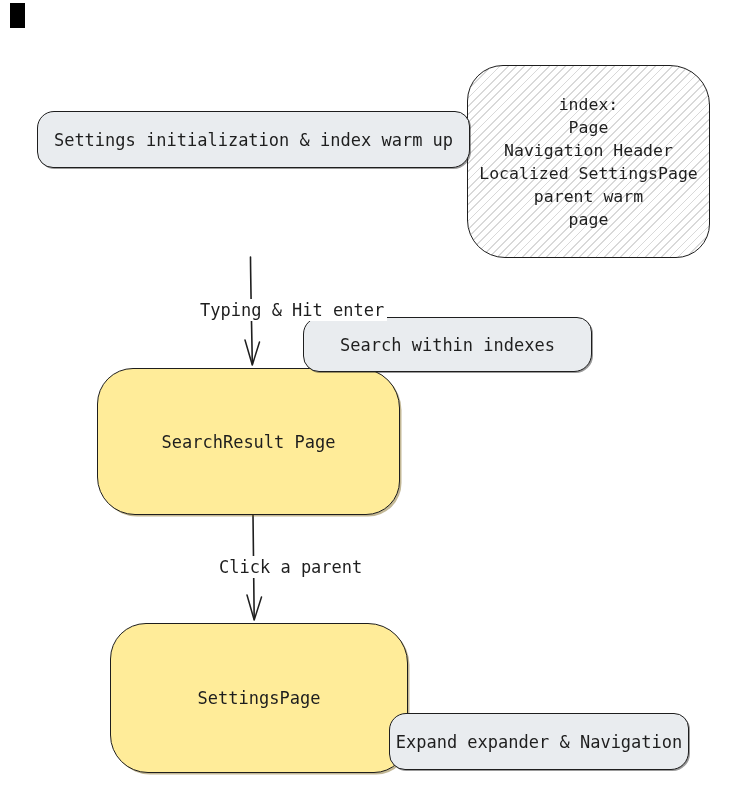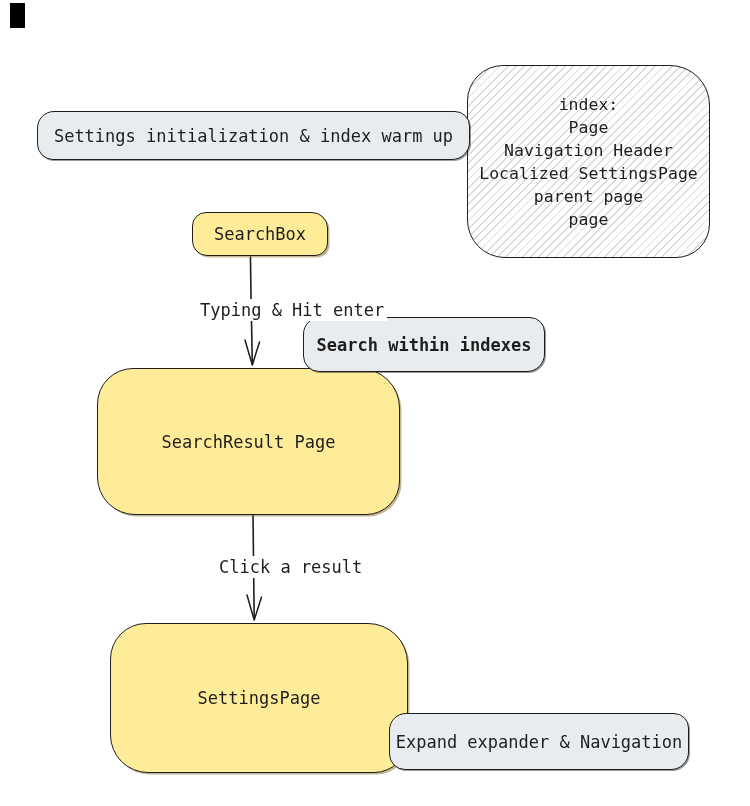--- a/index.html
+++ b/index.html
@@ -25,24 +25,24 @@
     z-index:2;
   }
   .r-small { border-radius:14px 16px 13px 15px; }
   .r-med   { border-radius:17px 15px 18px 16px; }
   .r-big   { border-radius:36px 40px 34px 38px; }
   .hatch {
     background:
       repeating-linear-gradient(135deg,#ffffff 0px,#ffffff 4.6px,var(--hatch,#d9d9d9) 4.6px,var(--hatch,#d9d9d9) 5.8px);
     z-index:1;
   }
-  .node-settings-init { left:37px;  top:111px; width:433px; height:49px;  z-index:3;justify-content:center; }
+  .node-settings-init { left:37px;  top:111px; width:433px; height:57px;  z-index:3;justify-content:center; }
   .node-index         { left:467px; top:65px;  width:243px; height:193px; }
   .node-searchbox     { left:192px; top:212px; width:136px; height:44px;  }
-  .node-search-within { left:303px; top:317px; width:242px; height:55px;font-weight:bold;  }
+  .node-search-within { left:303px; top:317px; width:289px; height:55px;  }
   .node-searchresult  { left:97px;  top:368px; width:303px; height:147px; }
   .node-settingspage  { left:110px; top:623px; width:298px; height:150px; }
   .node-expand-nav    { left:389px; top:713px; width:300px; height:57px;  }
   .index-lines { line-height:23px; font-size:16.5px; }
   .arrow { position:absolute; z-index:1; overflow:visible; }
   .arrow-typing { left:240px; top:255px; }
   .arrow-click  { left:243px; top:513px; }
   .edge-label {
     position:absolute; z-index:5; background:#ffffff;
     font-size:17px; white-space:nowrap; padding:1px 3px;margin-left:36px;
@@ -60,52 +60,49 @@
 <div class="canvas" style="--yellow: #ffec99; --gray: #e9ecef; --stroke: #1e1e1e; --hatch: #d9d9d9;">
 
   <div class="black-marker"></div>
 
   <div class="node hatch r-big node-index">
     <div class="index-lines">
       <div>index:</div>
       <div>Page</div>
       <div>Navigation Header</div>
       <div>Localized SettingsPage</div>
-      <div>parent page</div>
+      <div>parent warm</div>
       <div>page</div>
     </div>
   </div>
 
   <div class="node gray r-med node-settings-init">
     <span>Settings initialization &amp; index warm up</span>
   </div>
 
-  <div class="node yellow r-small node-searchbox">
-    <span>SearchBox</span>
-  </div>
 
   <svg class="arrow arrow-typing" width="26" height="116" viewBox="0 0 26 116">
     <path d="M10.5,2 C10.8,40 11.8,75 12.3,109" fill="none" stroke="#1e1e1e" stroke-width="1.6" stroke-linecap="round"></path>
     <path d="M5,85 L12.3,110 L19.5,87" fill="none" stroke="#1e1e1e" stroke-width="1.5" stroke-linecap="round" stroke-linejoin="round"></path>
   </svg>
   <div class="edge-label label-typing">Typing &amp; Hit enter</div>
 
   <div class="node gray r-med node-search-within">
     <span>Search within indexes</span>
   </div>
 
   <div class="node yellow r-big node-searchresult">
     <span>SearchResult Page</span>
   </div>
 
   <svg class="arrow arrow-click" width="26" height="112" viewBox="0 0 26 112">
     <path d="M10,2 C10.4,38 10.8,72 11.2,106" fill="none" stroke="#1e1e1e" stroke-width="1.6" stroke-linecap="round"></path>
     <path d="M4,82 L11.2,107 L18.5,84" fill="none" stroke="#1e1e1e" stroke-width="1.5" stroke-linecap="round" stroke-linejoin="round"></path>
   </svg>
-  <div class="edge-label label-click">Click a result</div>
+  <div class="edge-label label-click">Click a parent</div>
 
   <div class="node yellow r-big node-settingspage">
     <span>SettingsPage</span>
   </div>
 
   <div class="node gray r-med node-expand-nav">
     <span>Expand expander &amp; Navigation</span>
   </div>
 
 </div>

